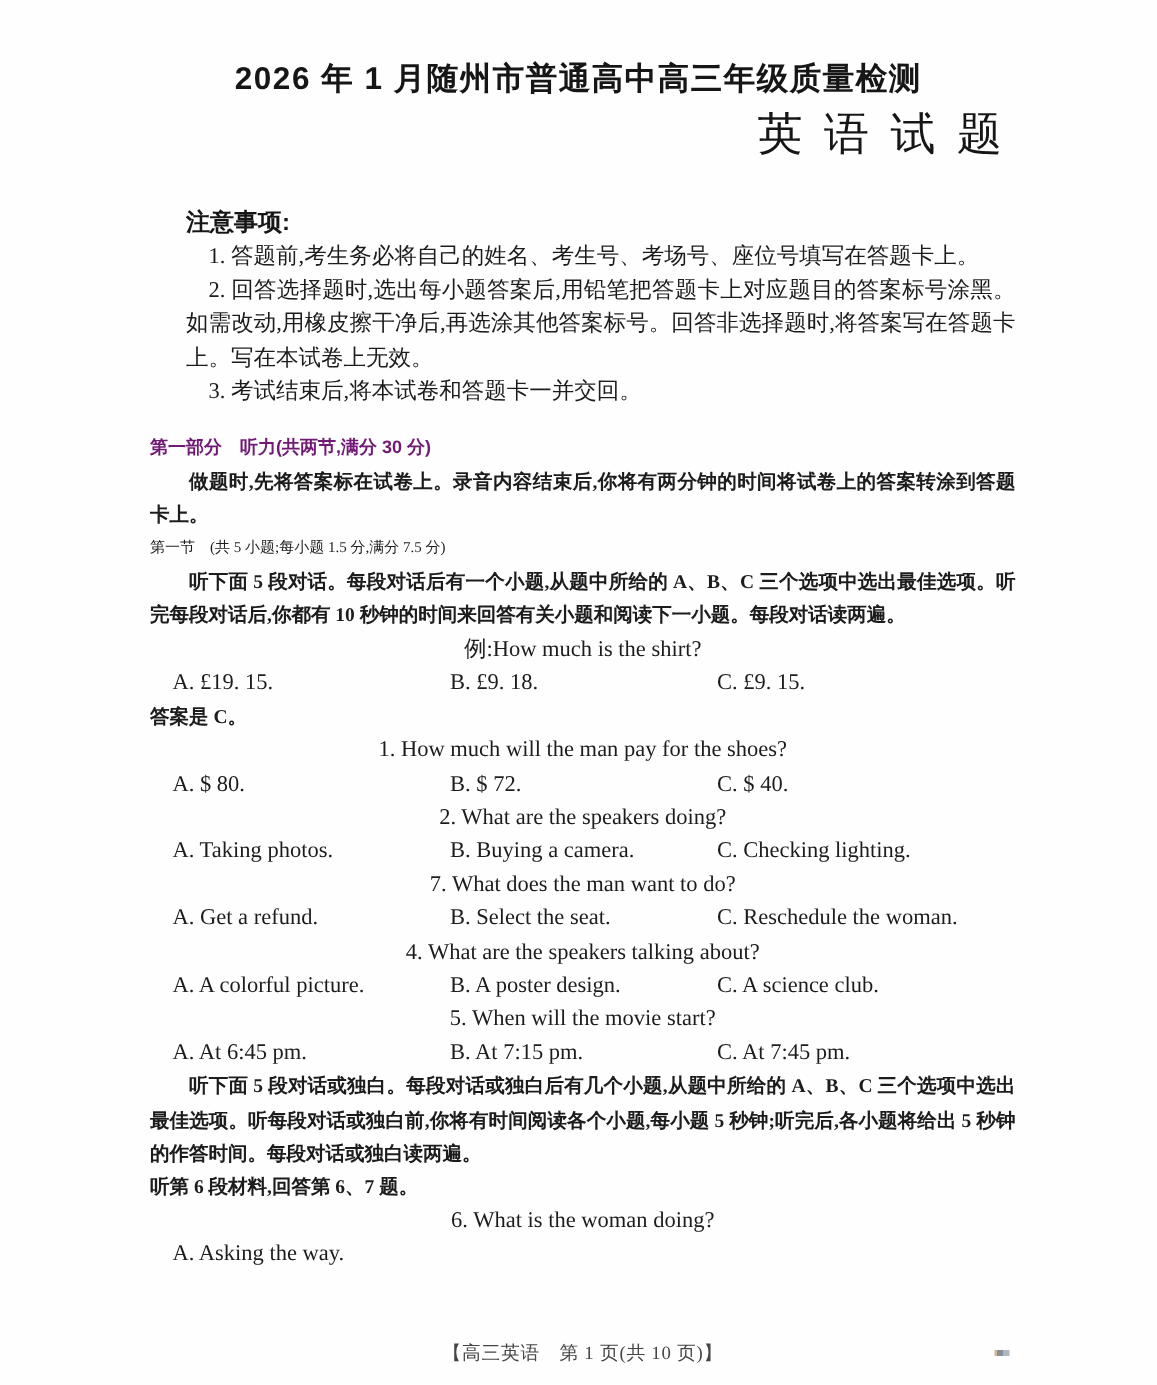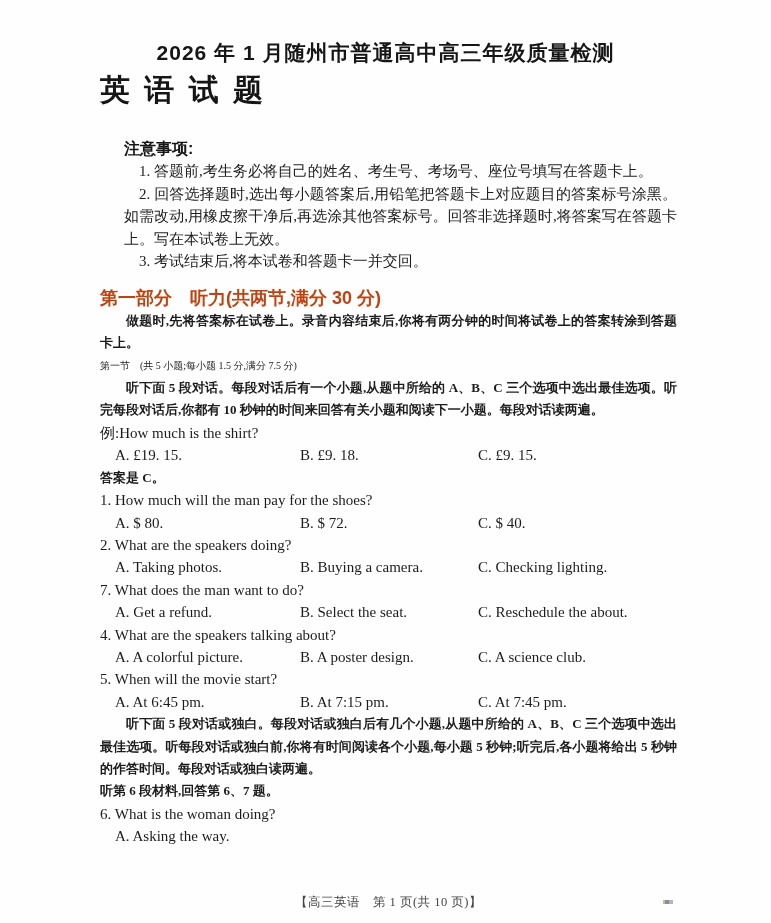--- a/index.html
+++ b/index.html
@@ -22,23 +22,23 @@
     text-align: center;
     font-family: "Liberation Sans", "DejaVu Sans", sans-serif;
     font-weight: 700;
     font-size: 21px;
     line-height: 30px;
     letter-spacing: 1px;
     color: #161616;
   }
   .title-2 {
     margin: 0 6px 26px 0;
-    text-align: left;
+    text-align: right;
     font-family: "Liberation Sans", "DejaVu Sans", sans-serif;
-    font-weight: 700;
+    font-weight: 400;
     font-size: 30px;
     line-height: 44px;
     letter-spacing: 3px;
     color: #161616;
   }
   p { margin: 0; }
   .para { font-size: 13px; line-height: 22.4px; text-align: justify; font-weight: bold; }
   .indent2 { text-indent: 2em; }
   
   .notice { margin-left: 24px; }
@@ -48,27 +48,27 @@
     font-size: 16px;
     line-height: 22.4px;
     color: #161616;
   }
   .notice-item { font-size: 15px; line-height: 22.4px; text-indent: 1em; text-align: justify; }
   
   .part-heading {
     margin-top: 15px;
     font-family: "Liberation Sans", "DejaVu Sans", sans-serif;
     font-weight: 700;
-    font-size: 18px;
+    font-size: 12px;
     line-height: 22.4px;
-    color: #c2410c;
+    color: #701a75;
   }
   .section-heading { font-size: 10px; line-height: 22.4px; }
   
-  .q-text { font-size: 15px; line-height: 22.4px; }
+  .q-text { font-size: 15px; line-height: 22.4px; text-align: center; }
   .options {
     display: grid;
     grid-template-columns: 185px 178px 1fr;
     padding-left: 15px;
     font-size: 15px;
     line-height: 22.4px;
   }
   
   .footer {
     margin-top: auto;
@@ -135,21 +135,21 @@
       <span>B. Buying a camera.</span>
       <span>C. Checking lighting.</span>
     </div>
   </div>
 
   <div>
     <p class="q-text">7. What does the man want to do?</p>
     <div class="options">
       <span>A. Get a refund.</span>
       <span>B. Select the seat.</span>
-      <span>C. Reschedule the about.</span>
+      <span>C. Reschedule the woman.</span>
     </div>
   </div>
 
   <div>
     <p class="q-text">4. What are the speakers talking about?</p>
     <div class="options">
       <span>A. A colorful picture.</span>
       <span>B. A poster design.</span>
       <span>C. A science club.</span>
     </div>

